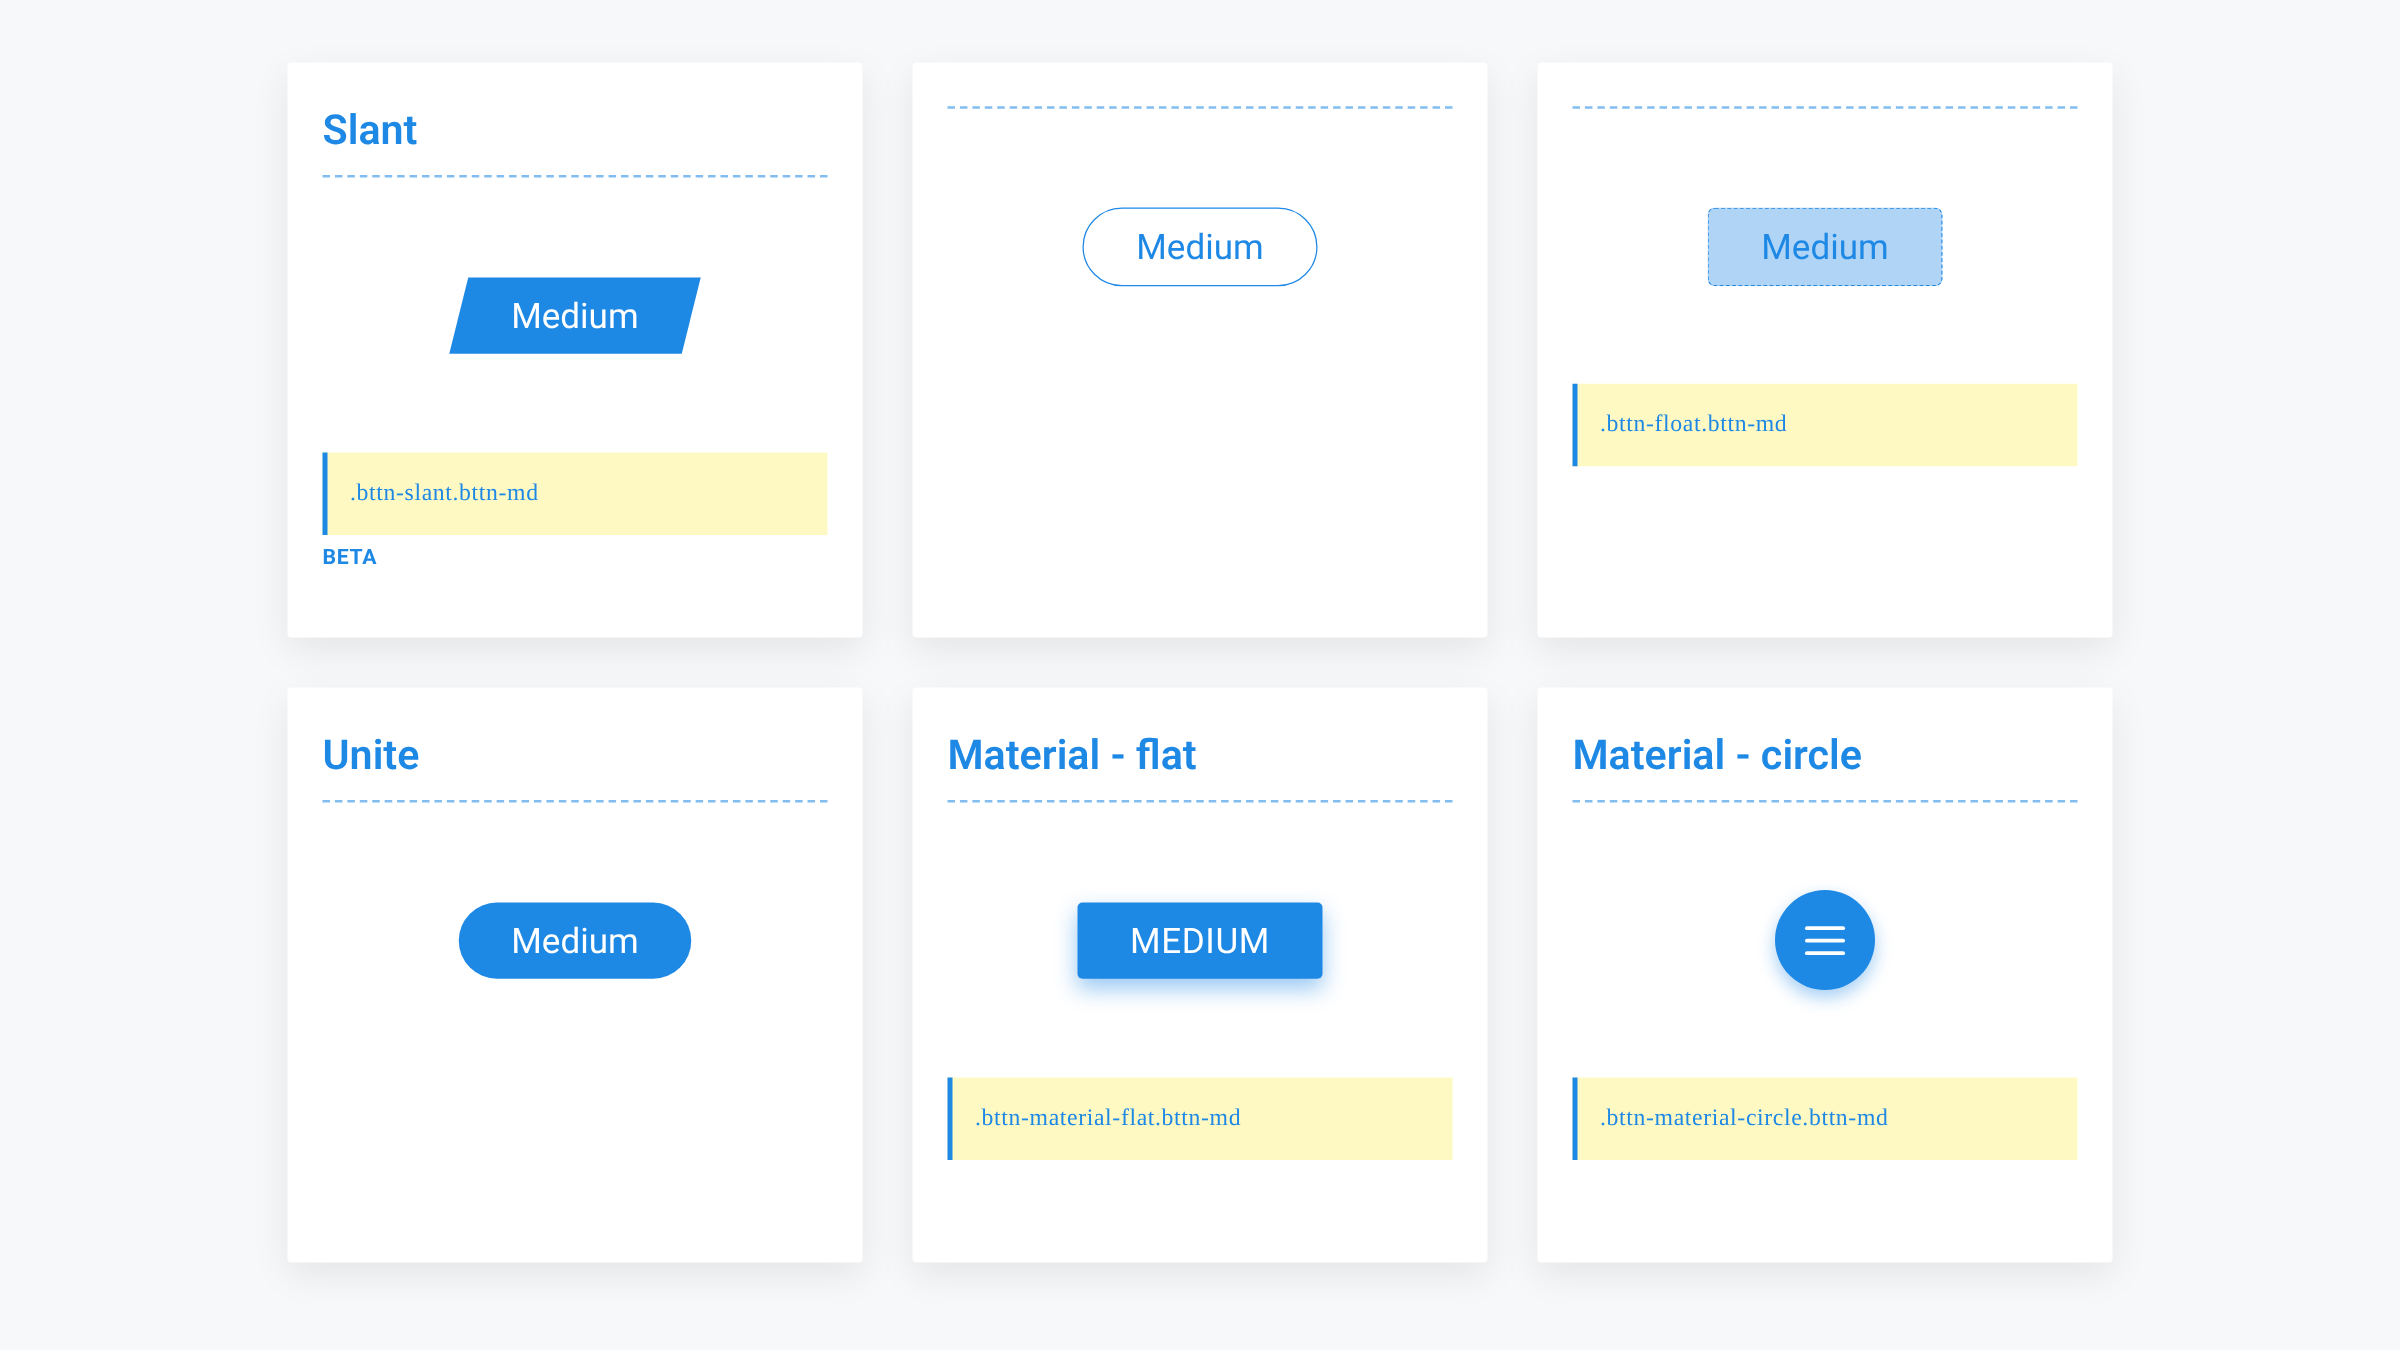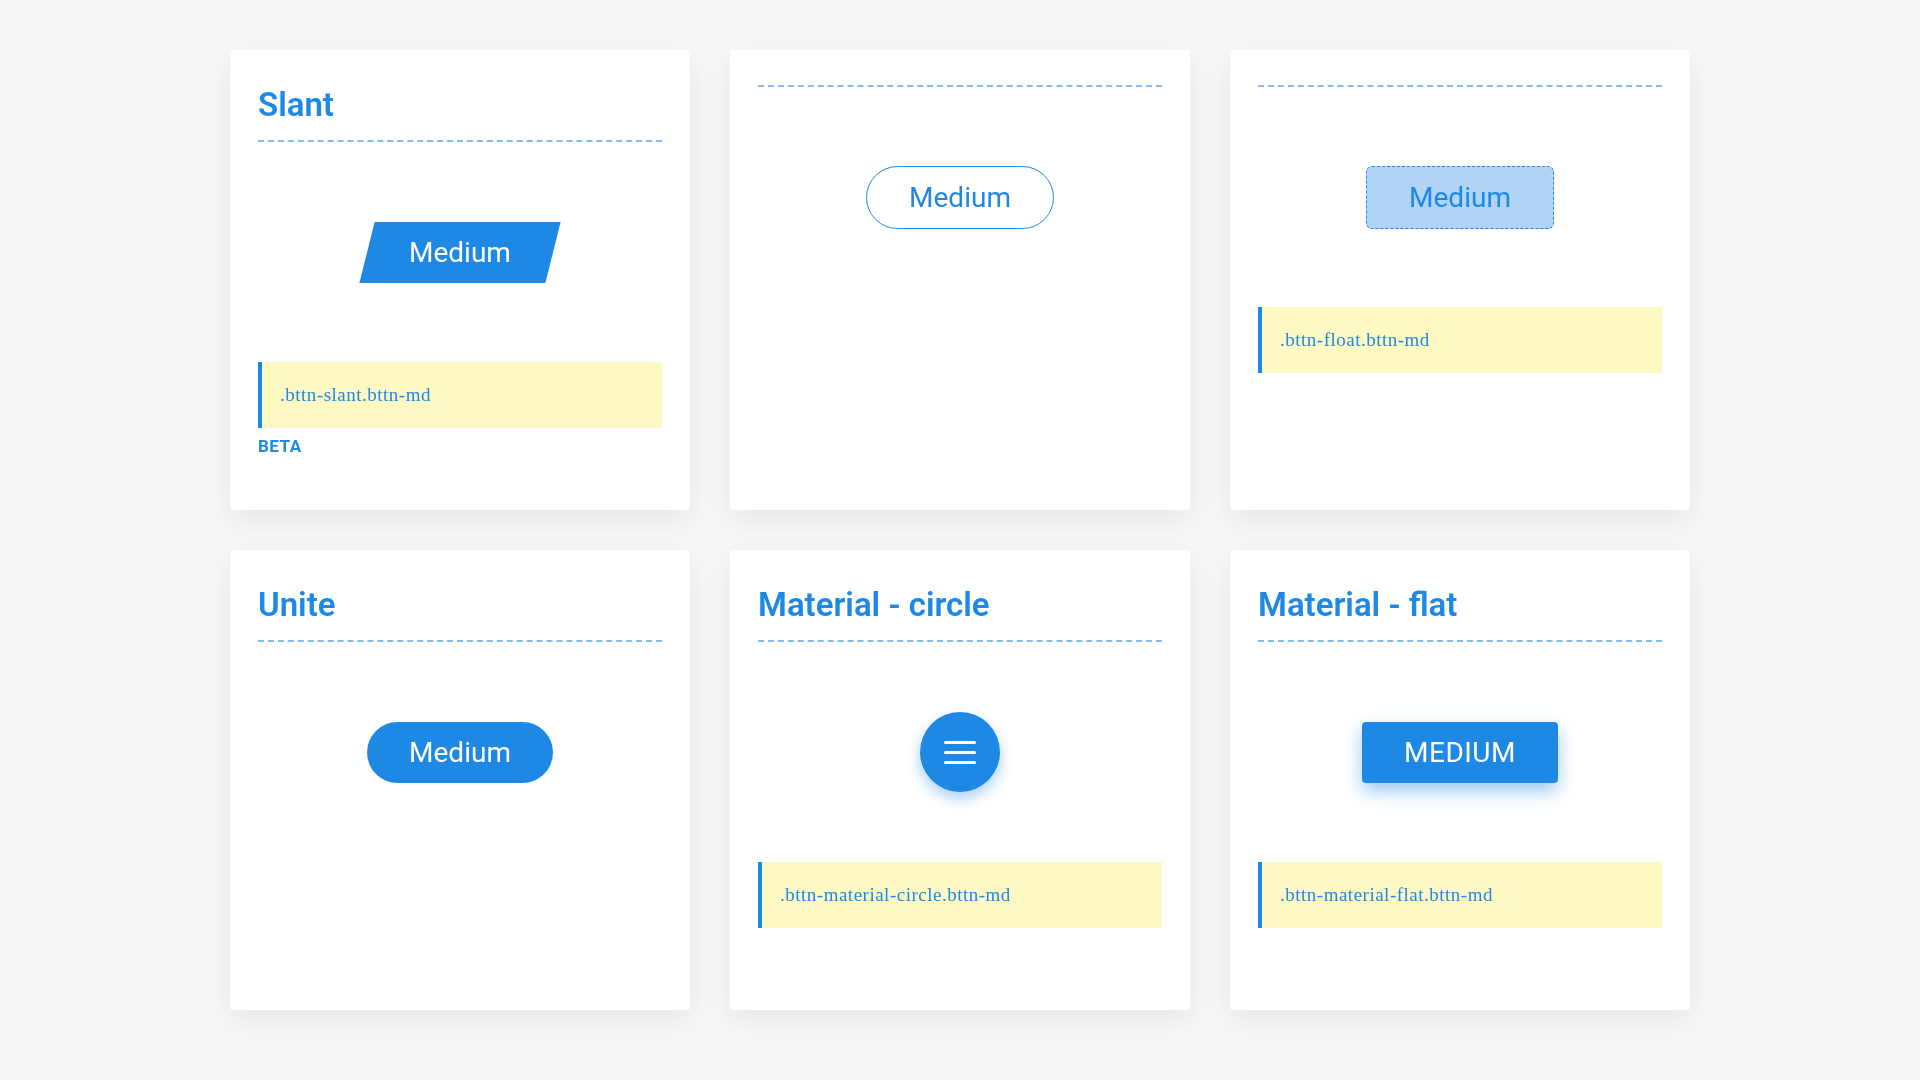--- a/index.html
+++ b/index.html
@@ -167,38 +167,38 @@
     <h2 class="card-title">Unite</h2>
     <hr class="dashrule">
     <div class="btn-stage">
       <div class="btn btn-pill">
         <span>Medium</span>
       </div>
     </div>
   </div>
 
   <div class="card">
+    <h2 class="card-title">Material - flat</h2>
+    <hr class="dashrule">
+    <div class="btn-stage">
+      <div class="btn btn-matflat">
+        <span>MEDIUM</span>
+      </div>
+    </div>
+    <div class="codebox">.bttn-material-flat.bttn-md</div>
+  </div>
+
+  <div class="card">
     <h2 class="card-title">Material - circle</h2>
     <hr class="dashrule">
     <div class="btn-stage">
       <div class="btn btn-matcircle">
         <span class="hamburger">
           <span></span>
             <span></span>
             <span></span>
         </span>
       </div>
     </div>
     <div class="codebox">.bttn-material-circle.bttn-md</div>
   </div>
 
-  <div class="card">
-    <h2 class="card-title">Material - flat</h2>
-    <hr class="dashrule">
-    <div class="btn-stage">
-      <div class="btn btn-matflat">
-        <span>MEDIUM</span>
-      </div>
-    </div>
-    <div class="codebox">.bttn-material-flat.bttn-md</div>
-  </div>
-
 </div>
 
 </body></html>

